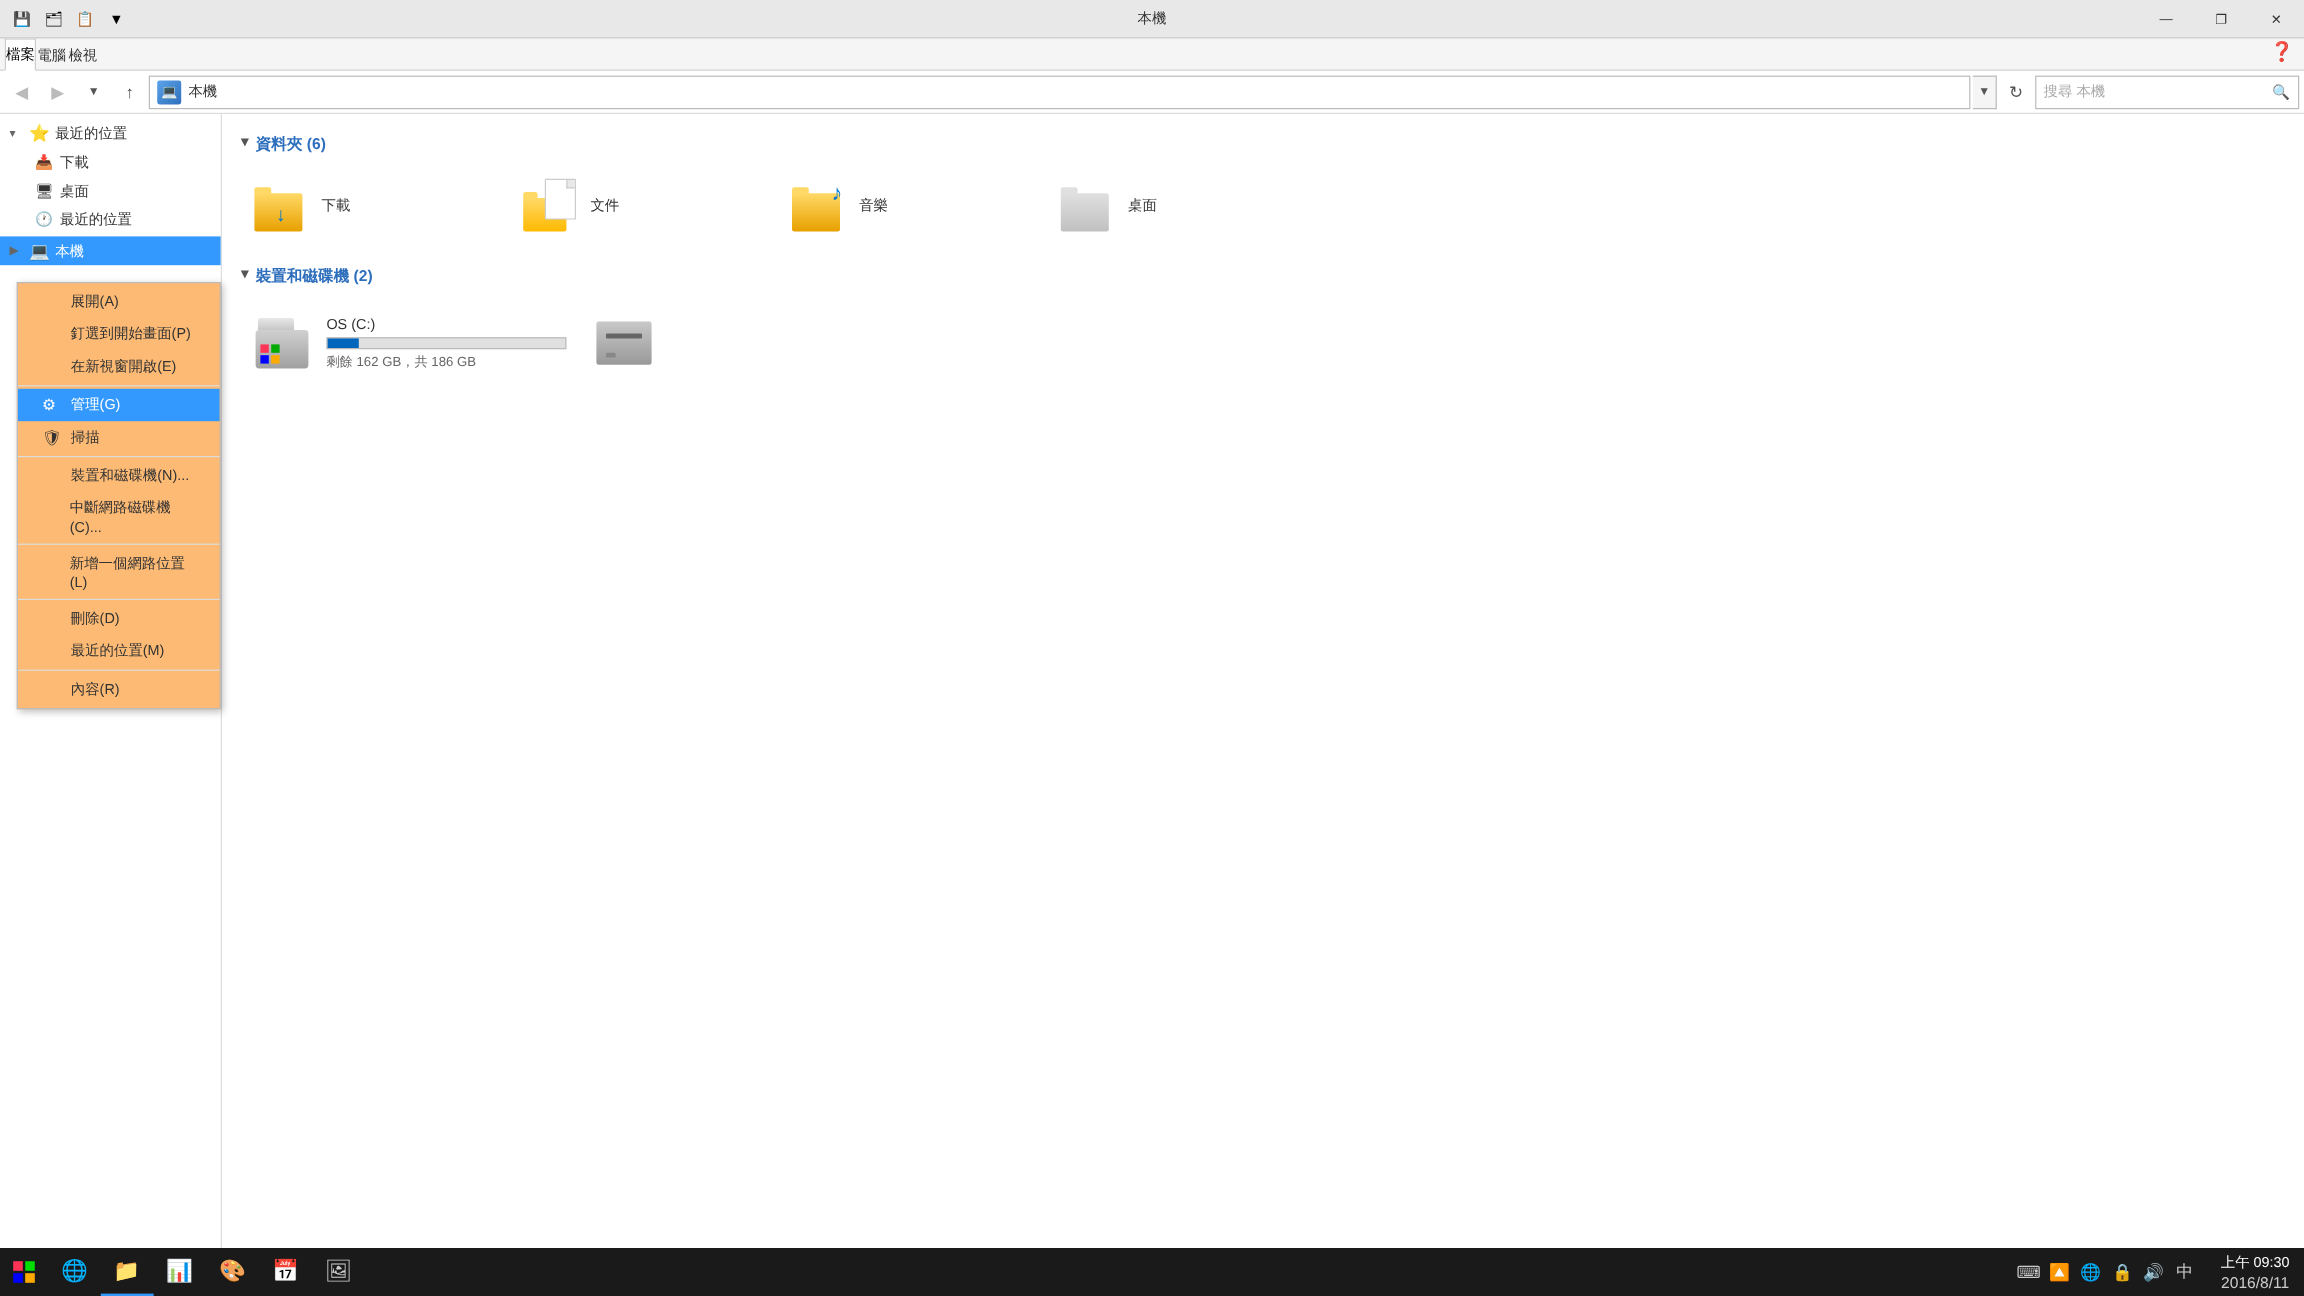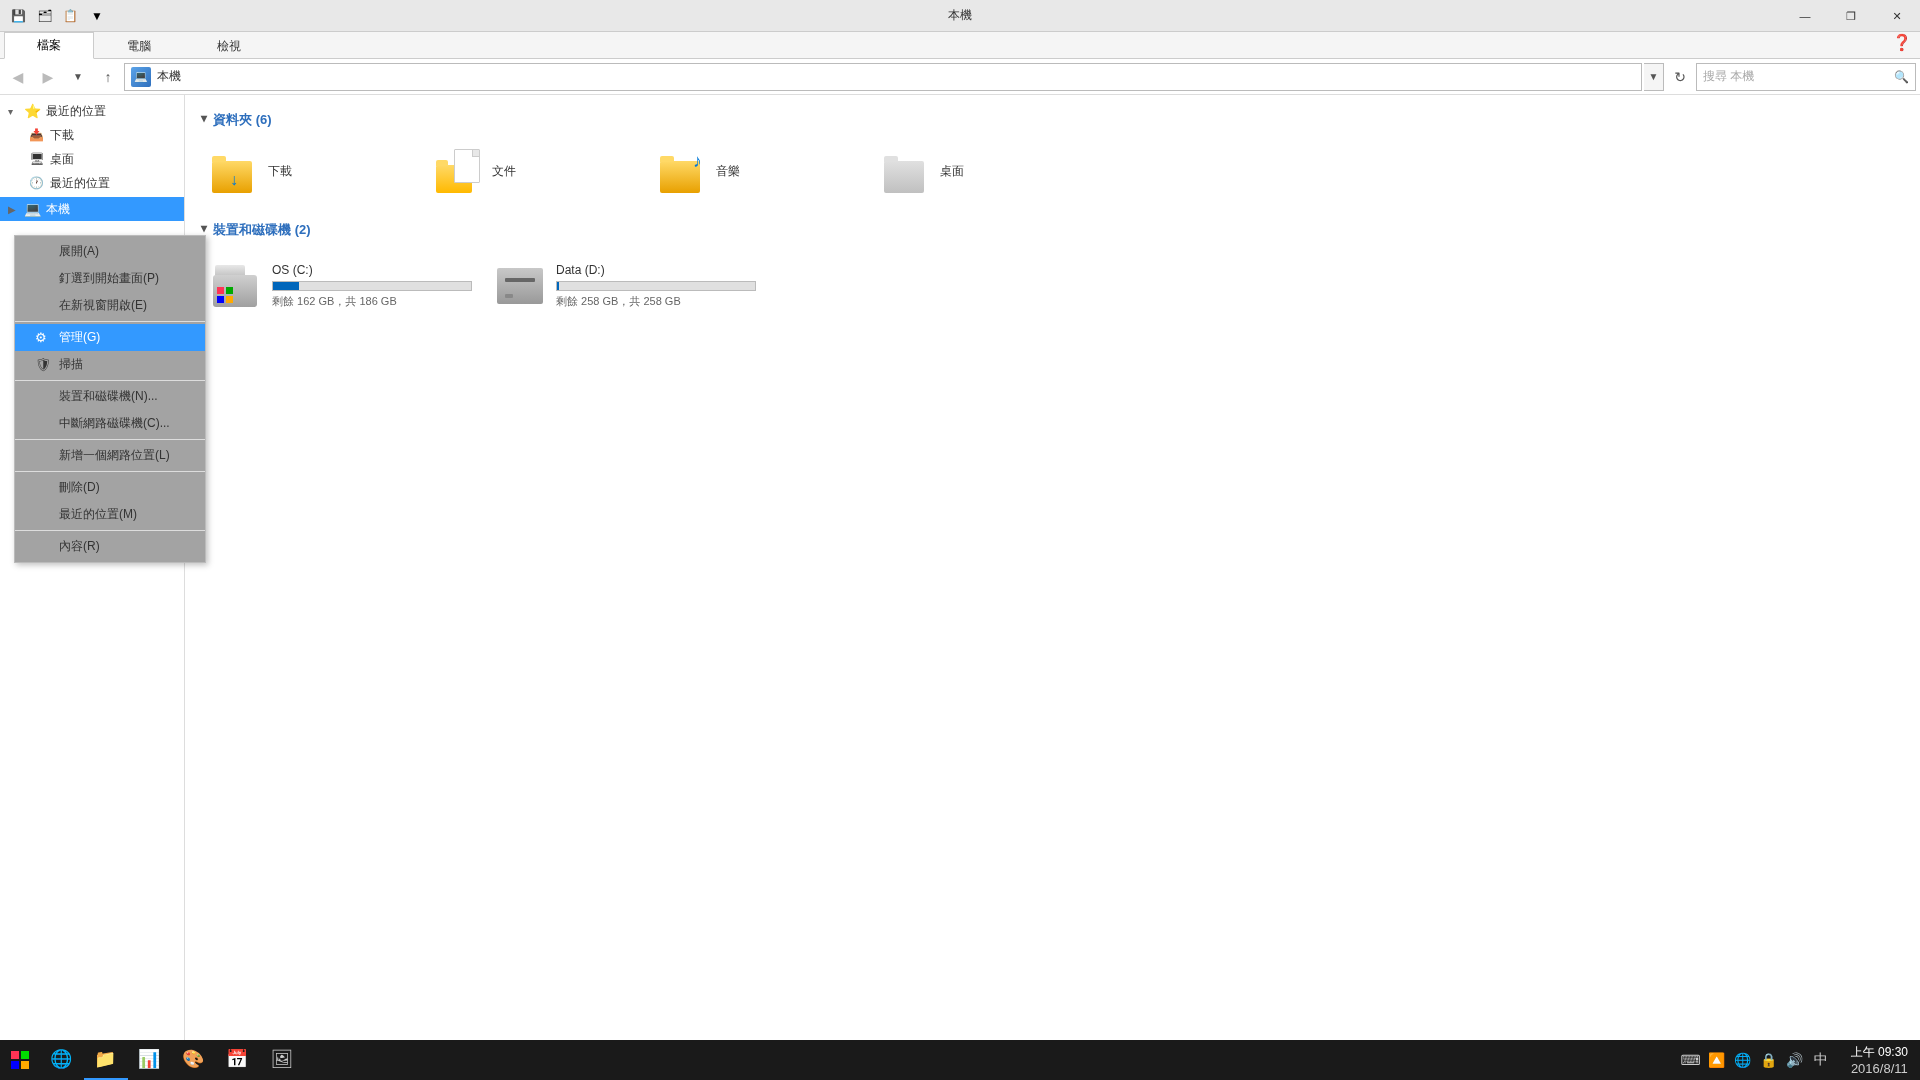--- a/index.html
+++ b/index.html
@@ -75,21 +75,21 @@
       background: #f5f5f5;
       border-bottom: 1px solid #ccc;
     }
     .ribbon-tabs {
       display: flex;
       height: 26px;
       align-items: flex-end;
       padding-left: 4px;
     }
     .ribbon-tab {
-      padding: 4px 32px;
+      padding: 4px 0;
       font-size: 12px;
       cursor: pointer;
       color: #333;
       border: 1px solid transparent;
       border-bottom: none;
       position: relative;
       top: 1px;
     }
     .ribbon-tab.active {
       background: white;
@@ -367,22 +367,22 @@
     .drive-detail {
       font-size: 11px;
       color: #666;
     }
 
     
     .context-menu {
       position: absolute;
       left: 14px;
       top: 235px;
-      width: 192px;
-      background: #a3a3a3;
+      width: 170px;
+      background: #fdba74;
       border: 1px solid #bbb;
       box-shadow: 2px 2px 6px rgba(0,0,0,0.25);
       z-index: 100;
       padding: 2px 0;
     }
     .ctx-item {
       padding: 5px 20px;
       font-size: 12px;
       color: #333;
       cursor: pointer;
@@ -683,27 +683,20 @@
         </div>
       </div>
 
       <div class="drive-item">
         <div class="drive-icon">
           <div style="position:relative; width:46px; height:36px; background:linear-gradient(180deg,#c8c8c8,#999); border-radius:2px;">
             <div style="position:absolute; top:10px; left:8px; width:30px; height:4px; background:#666; border-radius:1px;"></div>
             <div style="position:absolute; bottom:6px; left:8px; width:8px; height:4px; background:#888; border-radius:1px;"></div>
           </div>
         </div>
-        <div class="drive-info">
-          <div class="drive-name">Data (D:)</div>
-          <div class="drive-bar-bg">
-            <div class="drive-bar-fill" style="width: 1%; background: #0066bb;"></div>
-          </div>
-          <div class="drive-detail">剩餘 258 GB，共 258 GB</div>
-        </div>
       </div>
     </div>
   </div>
 </div>
 
 <div class="context-menu">
   <div class="ctx-item">
     <span class="ctx-item-icon"></span>
     <span>展開(A)</span>
   </div>

